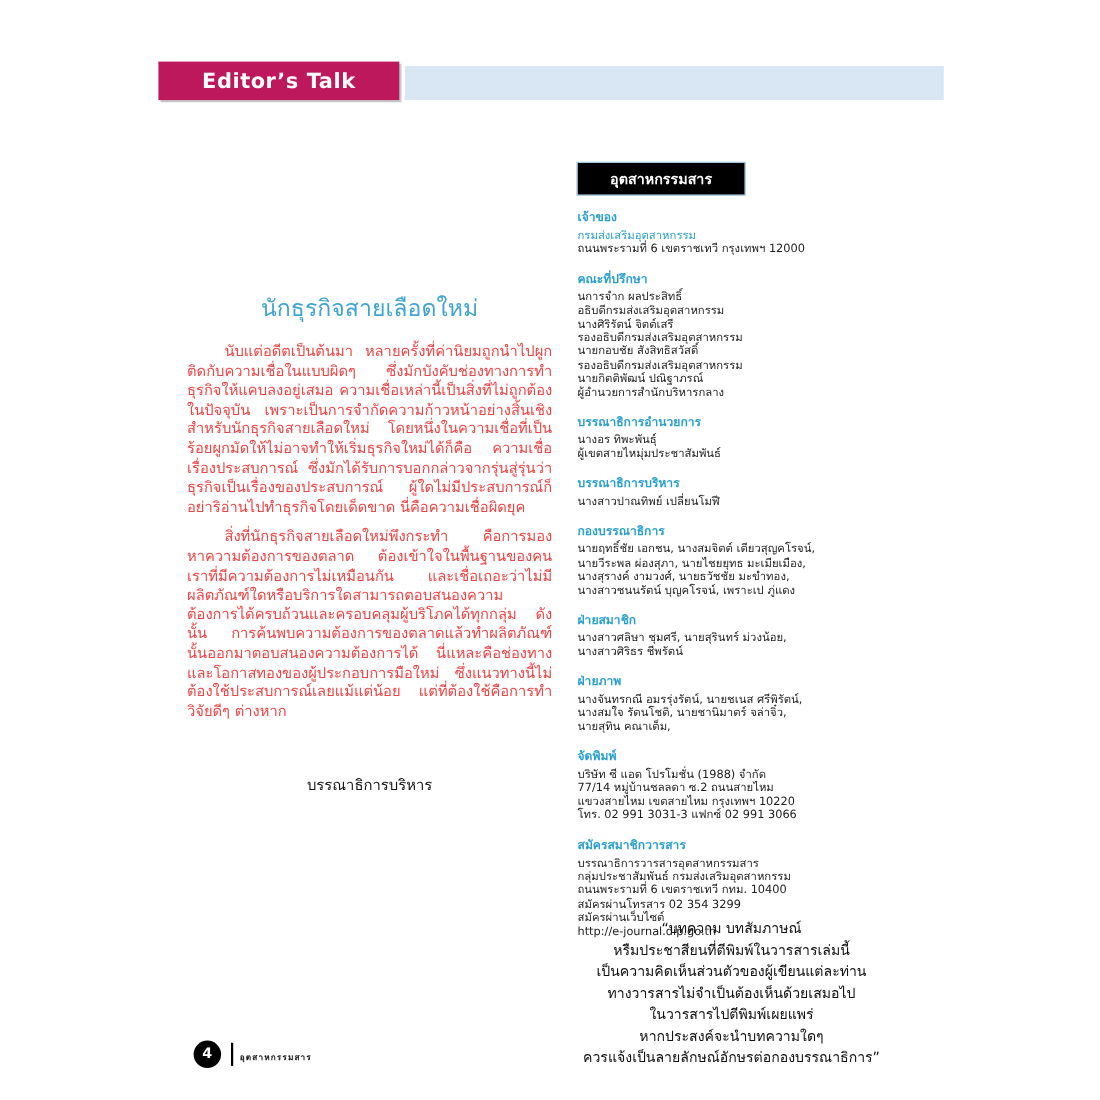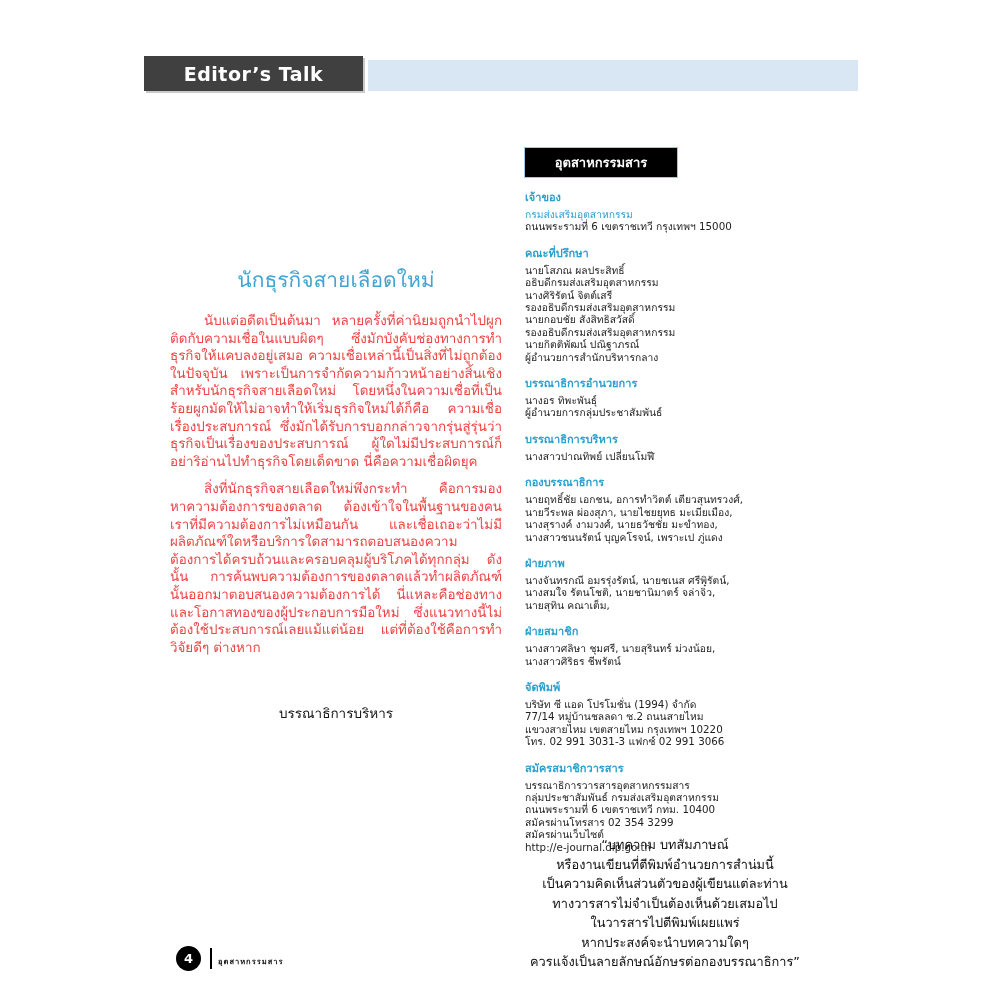--- a/index.html
+++ b/index.html
@@ -1,19 +1,19 @@
 <!DOCTYPE html>
 <html><head>
 <meta charset="utf-8">
 <style>
   html,body{margin:0;padding:0;background:#ffffff;}
   .canvas{position:relative;width:1000px;height:1000px;background:#ffffff;overflow:hidden;
           font-family:"DejaVu Sans","Liberation Sans",sans-serif;color:#1a1a1a;}
   
-  .hdr-black{position:absolute;left:144px;top:56px;width:219px;height:35px;background:#404040;
+  .hdr-black{position:absolute;left:144px;top:56px;width:219px;height:35px;background:#be185d;
              display:flex;align-items:center;justify-content:center;box-shadow:2px 2px 0 #c9c9c9;}
   .hdr-black span{color:#ffffff;font-weight:bold;font-size:19px;letter-spacing:.5px;}
   .hdr-bar{position:absolute;left:368px;top:60px;width:490px;height:31px;background:#d9e6f3;}
   
   .article{position:absolute;left:170px;top:263px;width:332px;}
   .headline{margin:0 0 16px 0;text-align:center;font-size:21px;font-weight:normal;color:#41a5d3;}
   .body-para{margin:0 0 10px 0;font-size:13.4px;line-height:17.6px;text-align:justify;text-indent:34px;color:#ef4444;}
   .signature{margin-top:46px;text-align:center;font-size:13.5px;color:#141414;}
   
   .masthead{position:absolute;left:525px;top:148px;width:332px;}
@@ -52,83 +52,83 @@
   </div>
 
   <div class="masthead">
     <div class="logo-box">
       <span>อุตสาหกรรมสาร</span>
     </div>
 
     <div class="m-section">
       <div class="m-head">เจ้าของ</div>
       <div class="m-line blue">กรมส่งเสริมอุตสาหกรรม</div>
-      <div class="m-line">ถนนพระรามที่ 6 เขตราชเทวี กรุงเทพฯ 15000</div>
+      <div class="m-line">ถนนพระรามที่ 6 เขตราชเทวี กรุงเทพฯ 12000</div>
     </div>
 
     <div class="m-section">
       <div class="m-head">คณะที่ปรึกษา</div>
       <div>
-          <div class="m-line">นายโสภณ ผลประสิทธิ์</div>
+          <div class="m-line">นการจำก ผลประสิทธิ์</div>
           <div class="m-line">อธิบดีกรมส่งเสริมอุตสาหกรรม</div>
           <div class="m-line">นางศิริรัตน์ จิตต์เสรี</div>
           <div class="m-line">รองอธิบดีกรมส่งเสริมอุตสาหกรรม</div>
           <div class="m-line">นายกอบชัย สังสิทธิสวัสดิ์</div>
           <div class="m-line">รองอธิบดีกรมส่งเสริมอุตสาหกรรม</div>
           <div class="m-line">นายกิตติพัฒน์ ปณิฐาภรณ์</div>
           <div class="m-line">ผู้อำนวยการสำนักบริหารกลาง</div>
         </div>
     </div>
 
     <div class="m-section">
       <div class="m-head">บรรณาธิการอำนวยการ</div>
       <div>
           <div class="m-line">นางอร ทิพะพันธุ์</div>
-          <div class="m-line">ผู้อำนวยการกลุ่มประชาสัมพันธ์</div>
+          <div class="m-line">ผู้เขตสายไหมุ่มประชาสัมพันธ์</div>
         </div>
     </div>
 
     <div class="m-section">
       <div class="m-head">บรรณาธิการบริหาร</div>
       <div>
           <div class="m-line">นางสาวปาณทิพย์ เปลี่ยนโมฬี</div>
         </div>
     </div>
 
     <div class="m-section">
       <div class="m-head">กองบรรณาธิการ</div>
       <div>
-          <div class="m-line">นายฤทธิ์ชัย เอกชน, อการทำวิตต์ เตียวสุนทรวงศ์,</div>
+          <div class="m-line">นายฤทธิ์ชัย เอกชน, นางสมจิตต์ เตียวสุญคโรจน์,</div>
           <div class="m-line">นายวีระพล ผ่องสุภา, นายไชยยุทธ มะเมียเมือง,</div>
           <div class="m-line">นางสุรางค์ งามวงศ์, นายธวัชชัย มะขำทอง,</div>
           <div class="m-line">นางสาวชนนรัตน์ บุญคโรจน์, เพราะเป ภู่แดง</div>
+        </div>
+    </div>
+
+    <div class="m-section">
+      <div class="m-head">ฝ่ายสมาชิก</div>
+      <div>
+          <div class="m-line">นางสาวศลิษา ชุมศรี, นายสุรินทร์ ม่วงน้อย,</div>
+          <div class="m-line">นางสาวศิริธร ชีพรัตน์</div>
         </div>
     </div>
 
     <div class="m-section">
       <div class="m-head">ฝ่ายภาพ</div>
       <div>
           <div class="m-line">นางจันทรกณี อมรรุ่งรัตน์, นายชเนส ศรีพิรัตน์,</div>
           <div class="m-line">นางสมใจ รัตนโชติ, นายชานิมาตร์ จล่าจิ๋ว,</div>
           <div class="m-line">นายสุทิน คณาเต็ม,</div>
         </div>
     </div>
 
     <div class="m-section">
-      <div class="m-head">ฝ่ายสมาชิก</div>
-      <div>
-          <div class="m-line">นางสาวศลิษา ชุมศรี, นายสุรินทร์ ม่วงน้อย,</div>
-          <div class="m-line">นางสาวศิริธร ชีพรัตน์</div>
-        </div>
-    </div>
-
-    <div class="m-section">
       <div class="m-head">จัดพิมพ์</div>
       <div>
-          <div class="m-line">บริษัท ซี แอด โปรโมชั่น (1994) จำกัด</div>
+          <div class="m-line">บริษัท ซี แอด โปรโมชั่น (1988) จำกัด</div>
           <div class="m-line">77/14 หมู่บ้านชลลดา ซ.2 ถนนสายไหม</div>
           <div class="m-line">แขวงสายไหม เขตสายไหม กรุงเทพฯ 10220</div>
           <div class="m-line">โทร. 02 991 3031-3 แฟกซ์ 02 991 3066</div>
         </div>
     </div>
 
     <div class="m-section">
       <div class="m-head">สมัครสมาชิกวารสาร</div>
       <div>
           <div class="m-line">บรรณาธิการวารสารอุตสาหกรรมสาร</div>
@@ -136,21 +136,21 @@
           <div class="m-line">ถนนพระรามที่ 6 เขตราชเทวี กทม. 10400</div>
           <div class="m-line">สมัครผ่านโทรสาร 02 354 3299</div>
           <div class="m-line">สมัครผ่านเว็บไซต์</div>
           <div class="m-line">http://e-journal.dip.go.th</div>
         </div>
     </div>
   </div>
 
   <div class="disclaimer">
       <div class="disc-line">“บทความ บทสัมภาษณ์</div>
-      <div class="disc-line">หรืองานเขียนที่ตีพิมพ์อำนวยการสำน่มนี้</div>
+      <div class="disc-line">หรืมประชาสียนที่ตีพิมพ์ในวารสารเล่มนี้</div>
       <div class="disc-line">เป็นความคิดเห็นส่วนตัวของผู้เขียนแต่ละท่าน</div>
       <div class="disc-line">ทางวารสารไม่จำเป็นต้องเห็นด้วยเสมอไป</div>
       <div class="disc-line">ในวารสารไปตีพิมพ์เผยแพร่</div>
       <div class="disc-line">หากประสงค์จะนำบทความใดๆ</div>
       <div class="disc-line">ควรแจ้งเป็นลายลักษณ์อักษรต่อกองบรรณาธิการ”</div>
     </div>
 
   <div class="page-badge">
     <span>4</span>
   </div>

